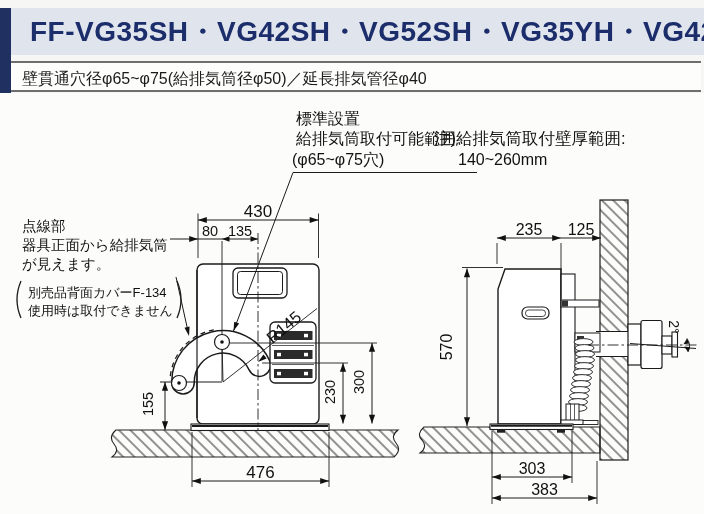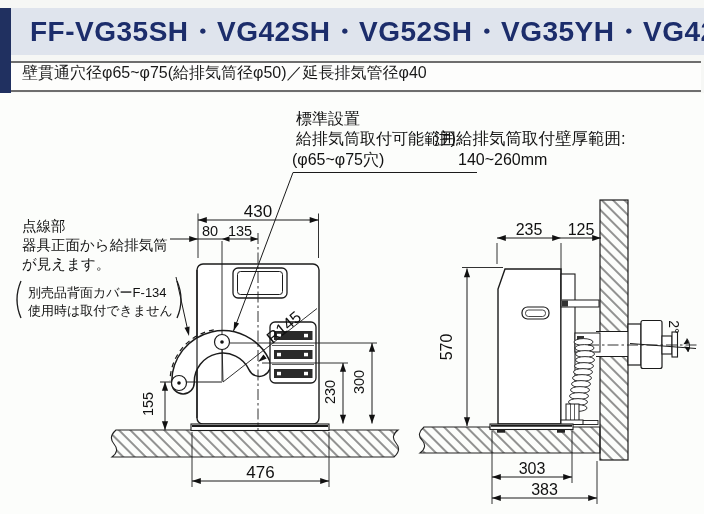--- a/index.html
+++ b/index.html
@@ -6,21 +6,21 @@
   body{width:704px;height:514px;position:relative;background:#f6f7f5;
        font-family:"Liberation Sans",sans-serif;overflow:hidden;}
   .page{position:absolute;inset:0;}
   .navy-bar{position:absolute;left:0;top:8px;width:11px;height:85px;background:#203060;}
   .title-bar{position:absolute;left:11px;top:8px;width:693px;height:47px;background:#dfe4ed;
              display:flex;align-items:center;}
   .title-bar span{font-size:28px;font-weight:bold;color:#1c2d6b;padding-left:19px;
                   letter-spacing:0.5px;white-space:nowrap;}
   .subtitle-bar{position:absolute;left:11px;top:61px;width:690px;height:31px;background:#fdfdfc;
                 border-top:2px solid #6e6e6e;border-bottom:2px solid #6e6e6e;
-                box-sizing:border-box;display:flex;align-items:flex-start;}
+                box-sizing:border-box;display:flex;align-items:flex-end;}
   .subtitle-bar span{font-size:16px;color:#1a1a1a;padding-left:11px;white-space:nowrap;}
   .drawing{position:absolute;left:0;top:93px;width:704px;height:421px;background:#fcfdfb;}
   svg text{fill:#111;}
 </style>
 </head>
 <body>
 
 <div class="page">
 
   <div class="navy-bar"></div>

